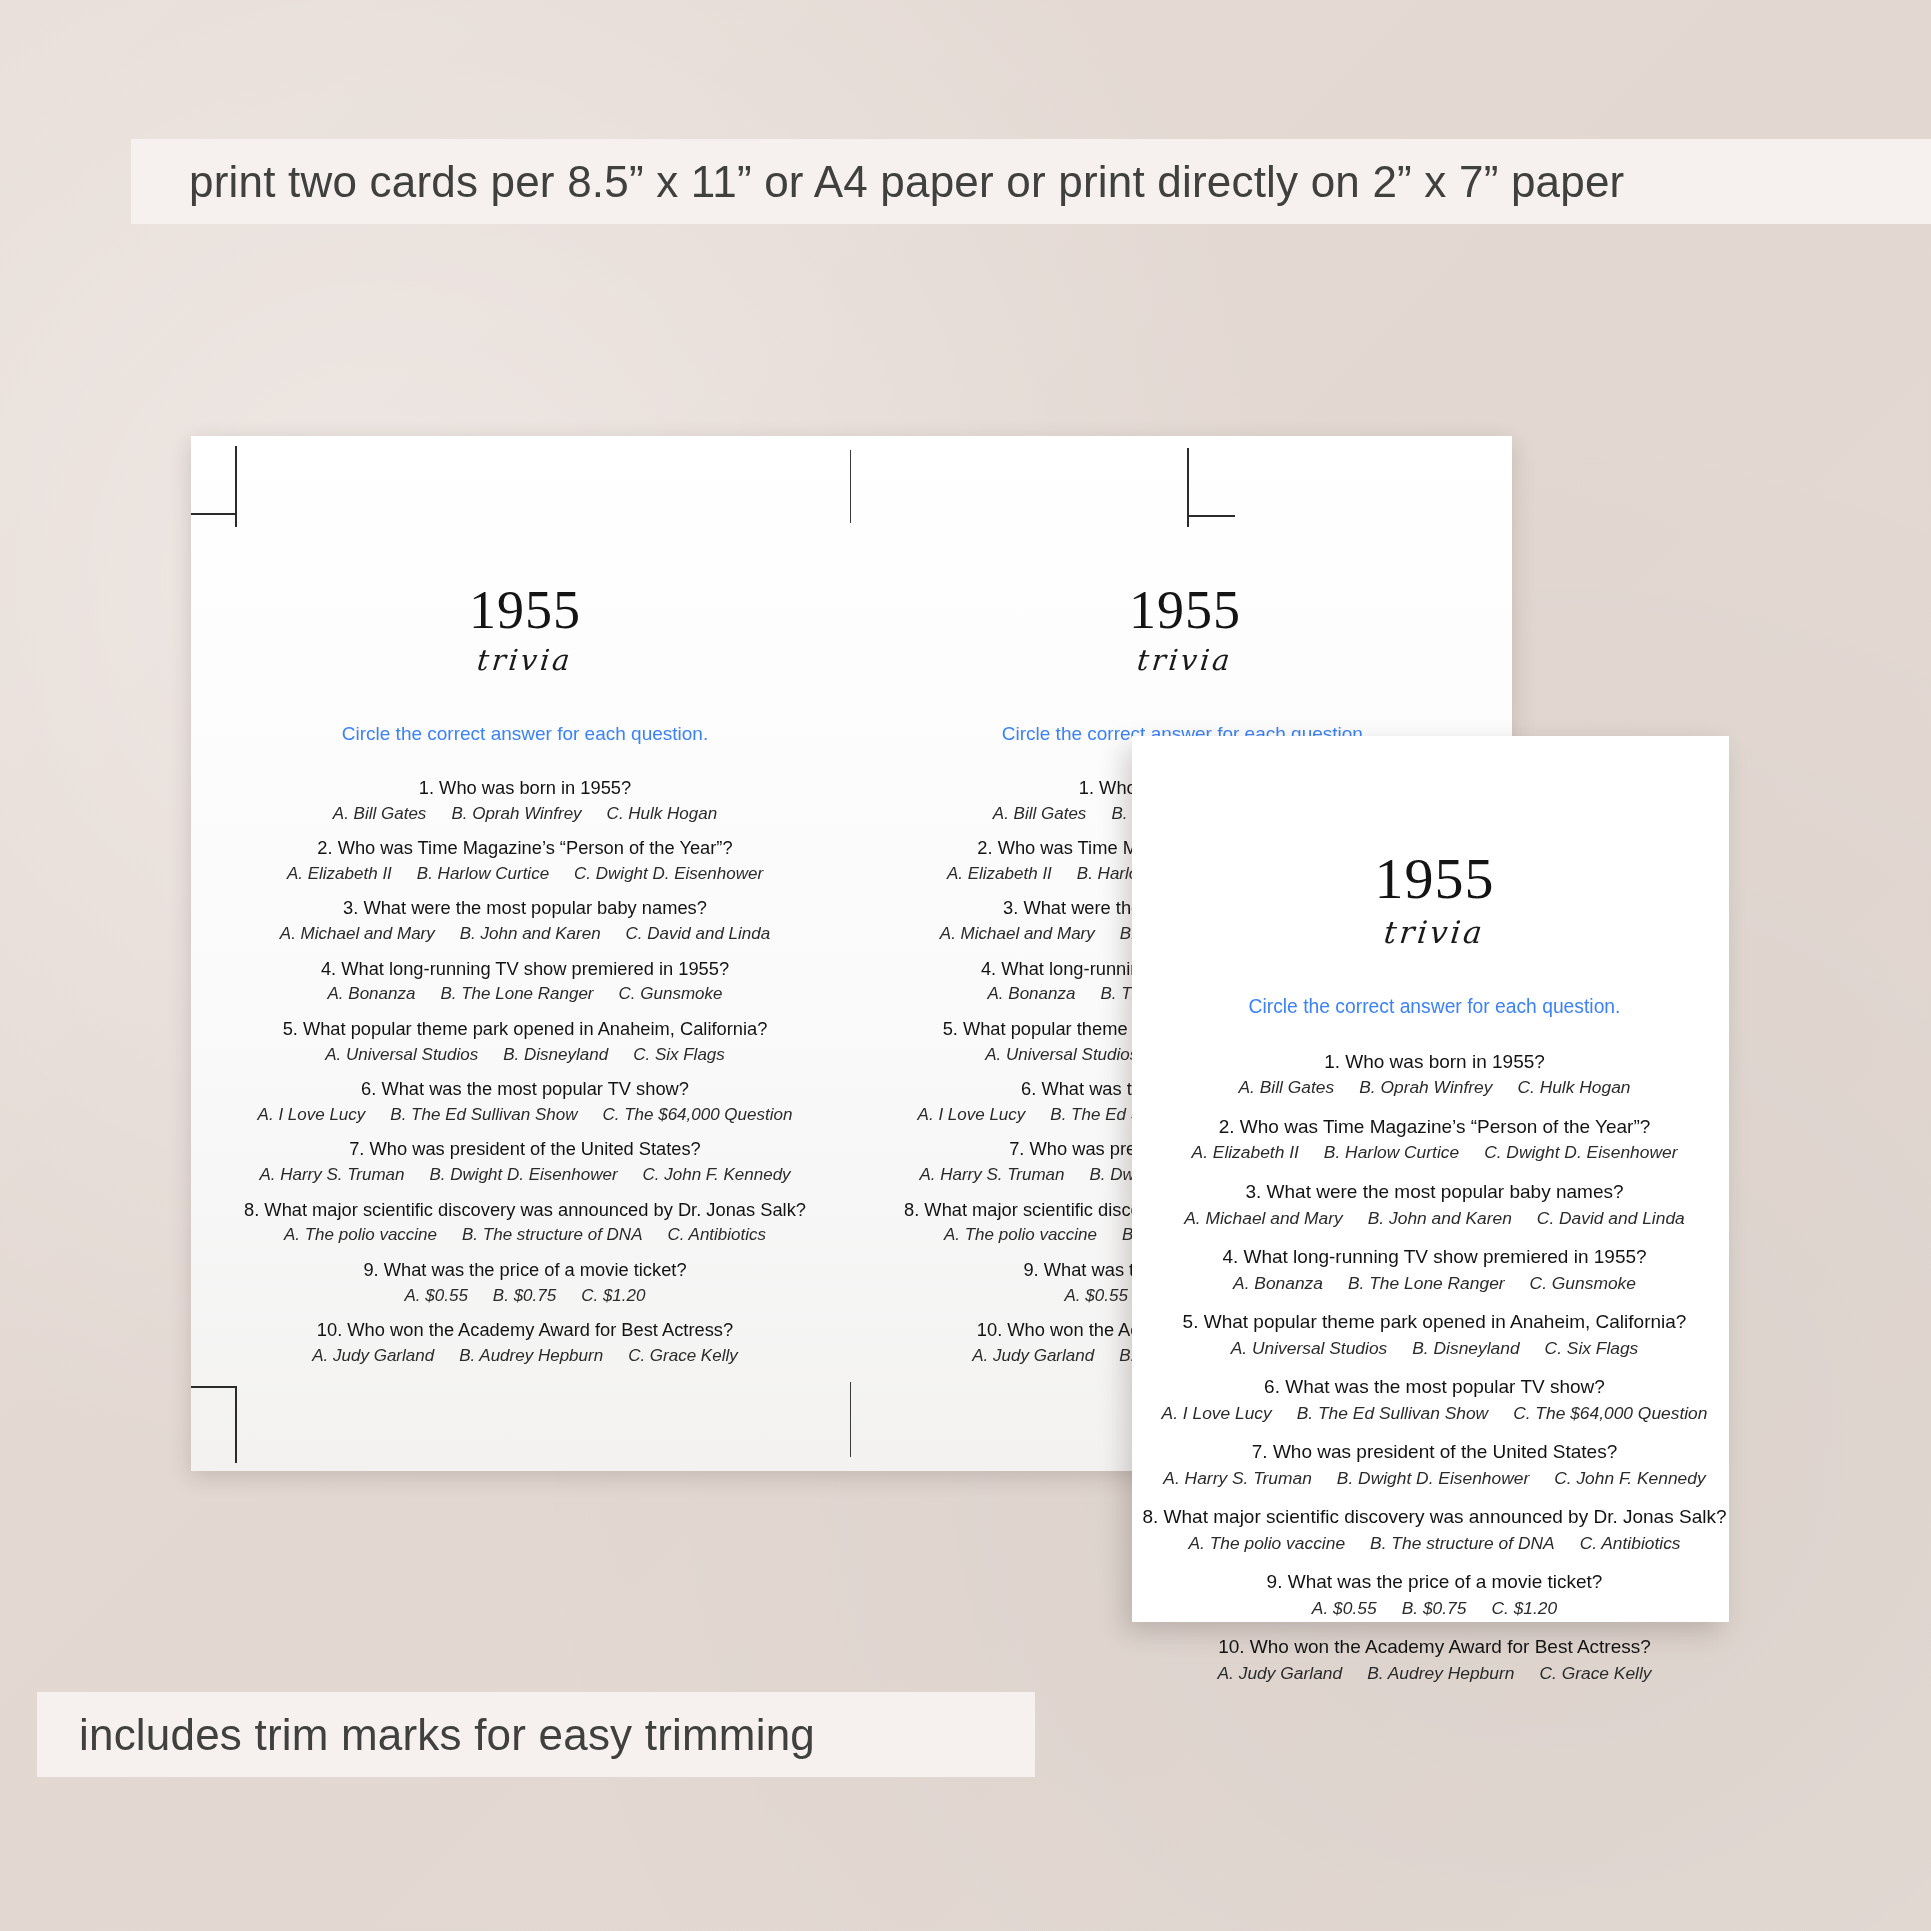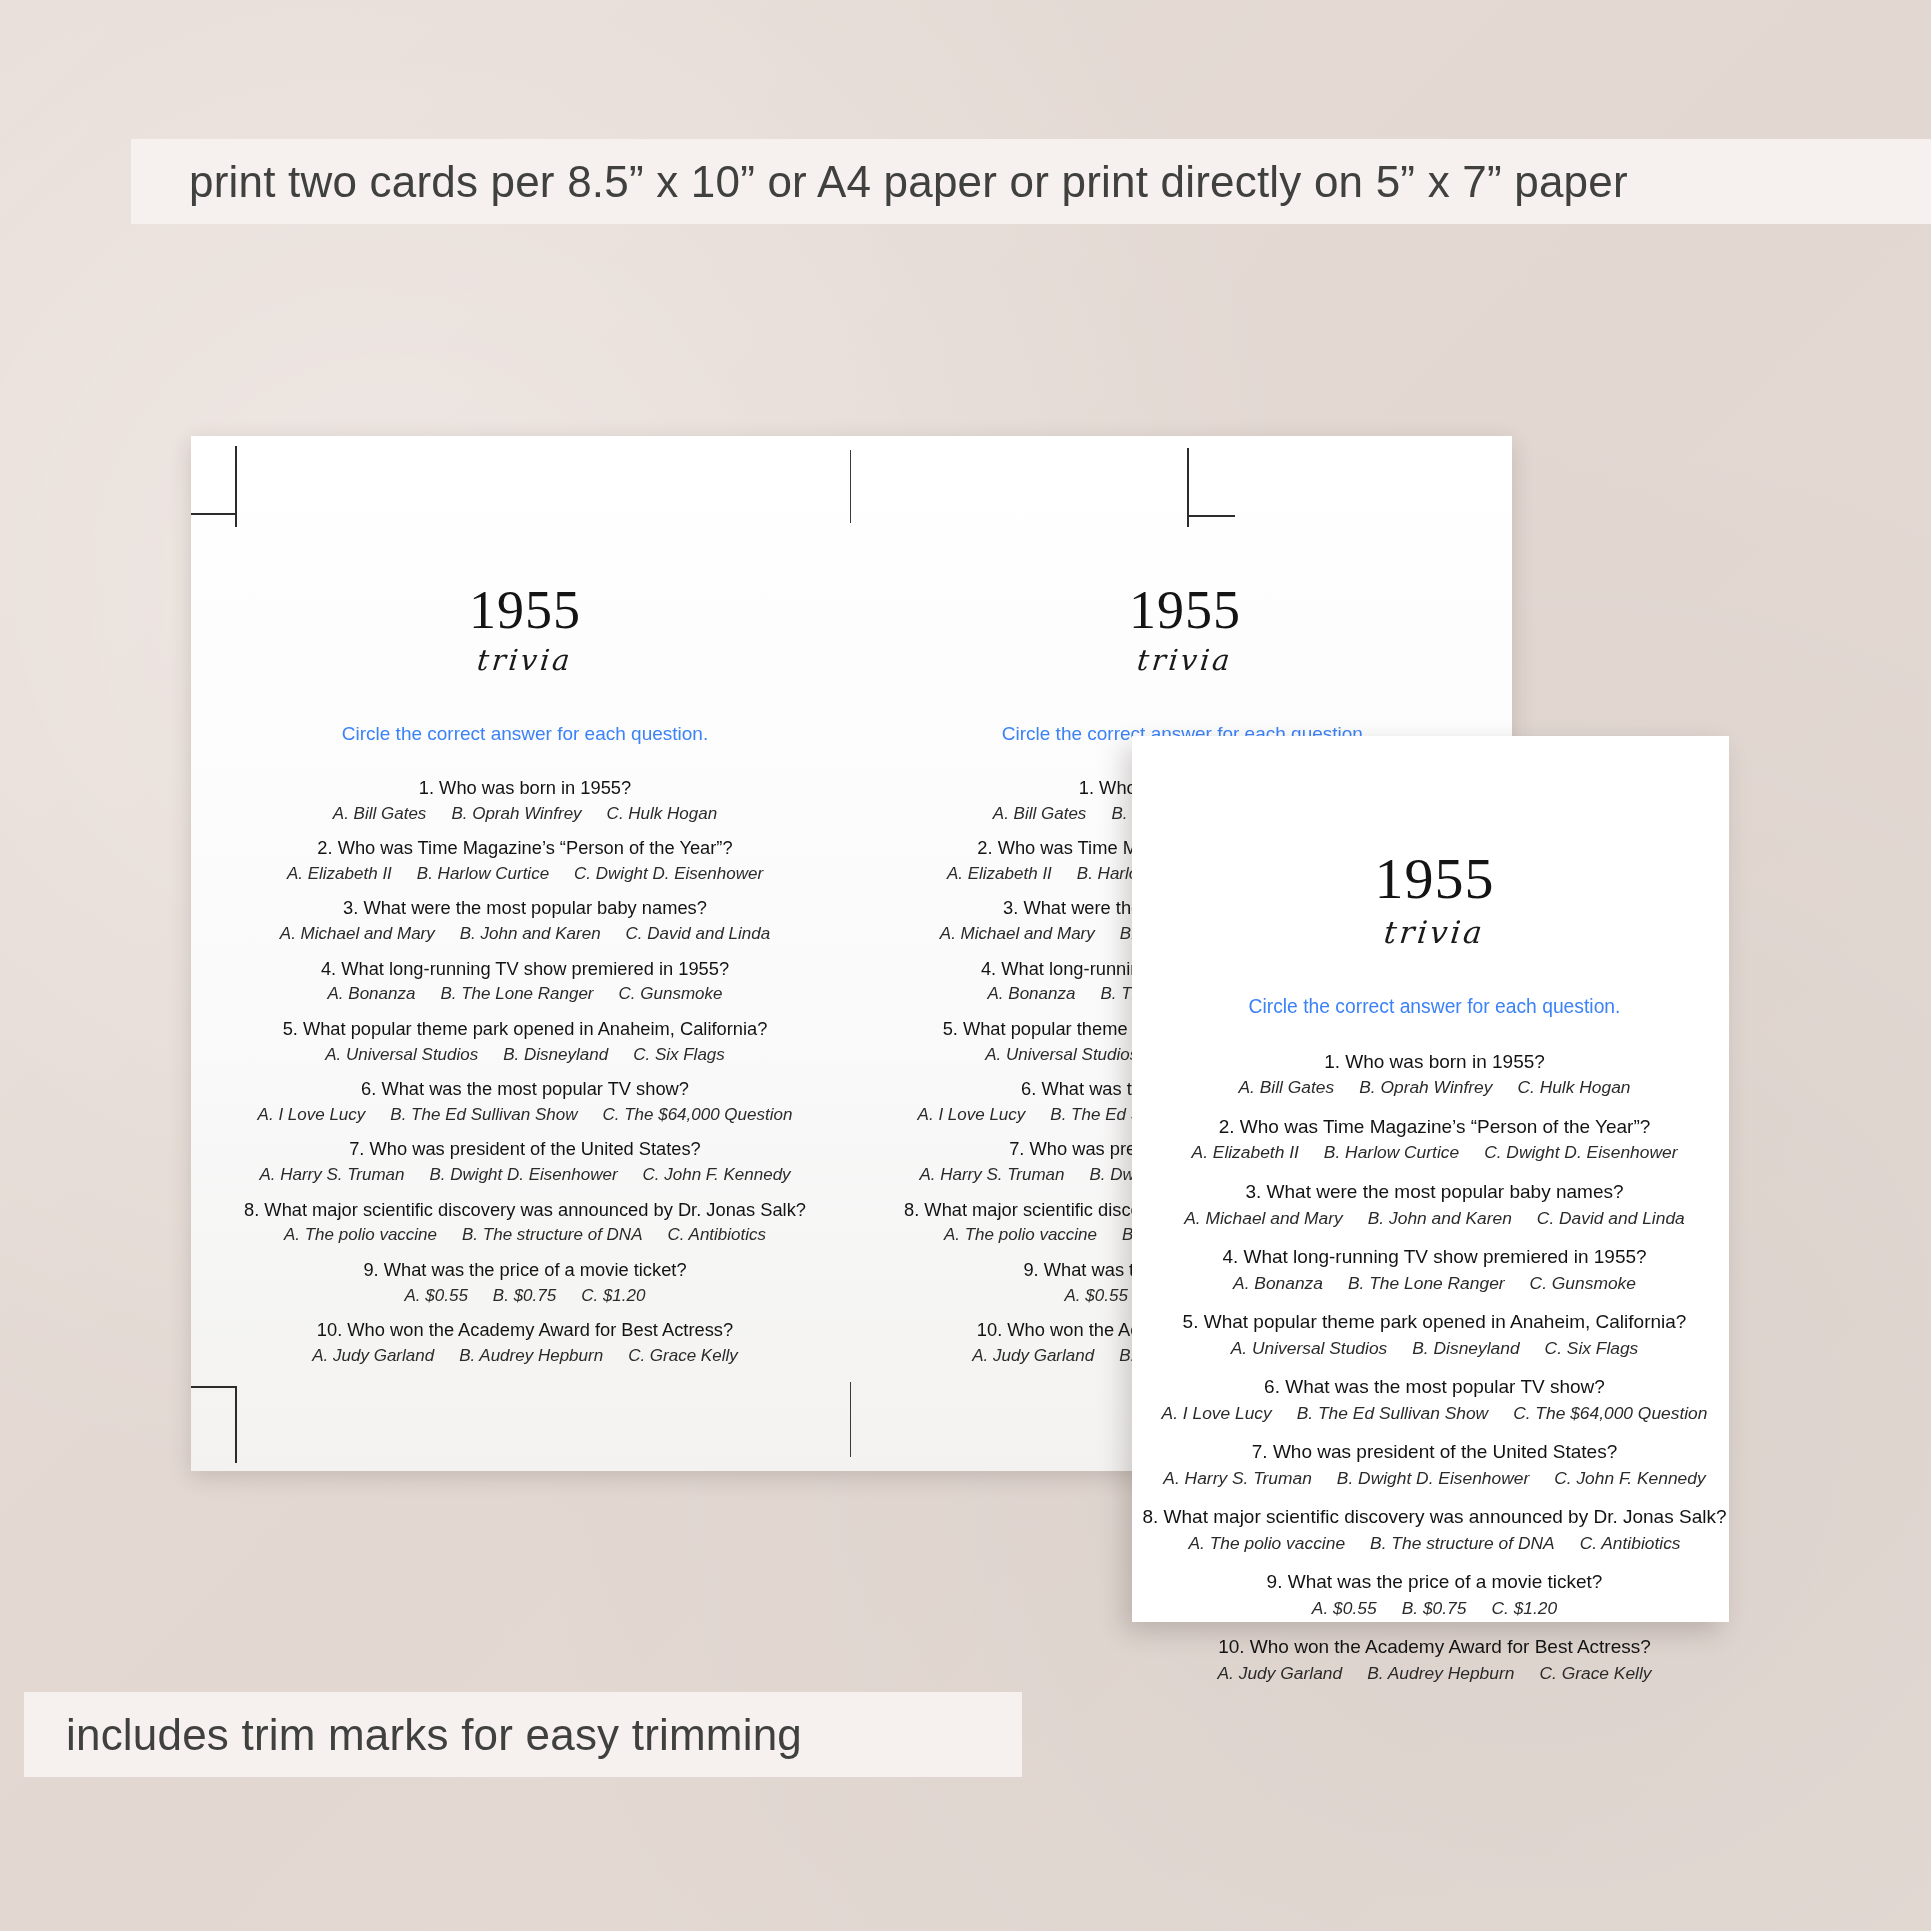--- a/index.html
+++ b/index.html
@@ -36,21 +36,21 @@
   }
   .banner-top {
     left: 131px;
     top: 139px;
     width: 1767px;
     height: 85px;
     padding-left: 58px;
     font-size: 44px;
   }
   .banner-bottom {
-    left: 24px;
+    left: 37px;
     top: 1692px;
     width: 956px;
     height: 85px;
     padding-left: 42px;
     font-size: 44px;
   }
 
   
   .sheet {
     position: absolute;
@@ -169,21 +169,21 @@
   .card-float .qtext { font-size: 19px; }
   .card-float .answers { font-size: 17.4px; }
   .card-float .qblock { margin-top: 16.4px; }
 </style>
 </head>
 <body>
 
 <div class="bg-texture"></div>
 
 <div class="banner banner-top">
-  <span>print two cards per 8.5” x 10” or A4 paper or print directly on 5” x 7” paper</span>
+  <span>print two cards per 8.5” x 11” or A4 paper or print directly on 2” x 7” paper</span>
 </div>
 
 <div class="sheet">
   <div class="sheet-inner"></div>
 
   <div class="trim trim-v" style="left:44px; top:9.7px; height:81px;"></div>
   <div class="trim trim-h" style="left:0px; top:77px; width:44px;"></div>
   <div class="trim trim-v" style="left:996px; top:11.6px; height:79px;"></div>
   <div class="trim trim-h" style="left:996px; top:79px; width:48px;"></div>
   <div class="fold"></div>

